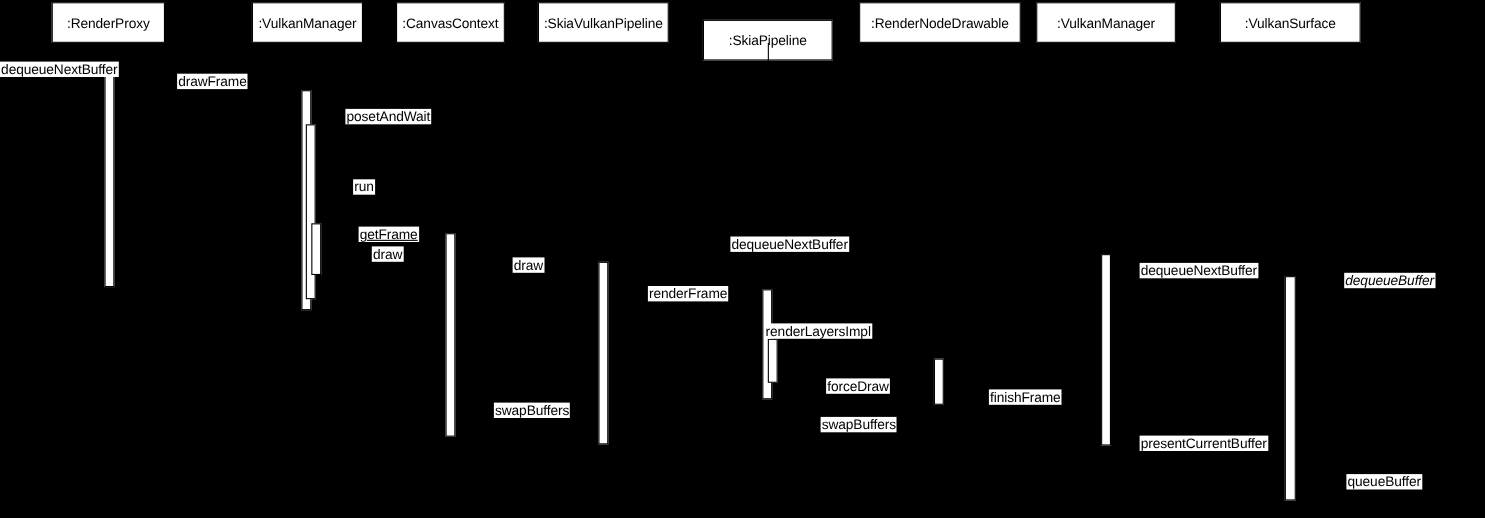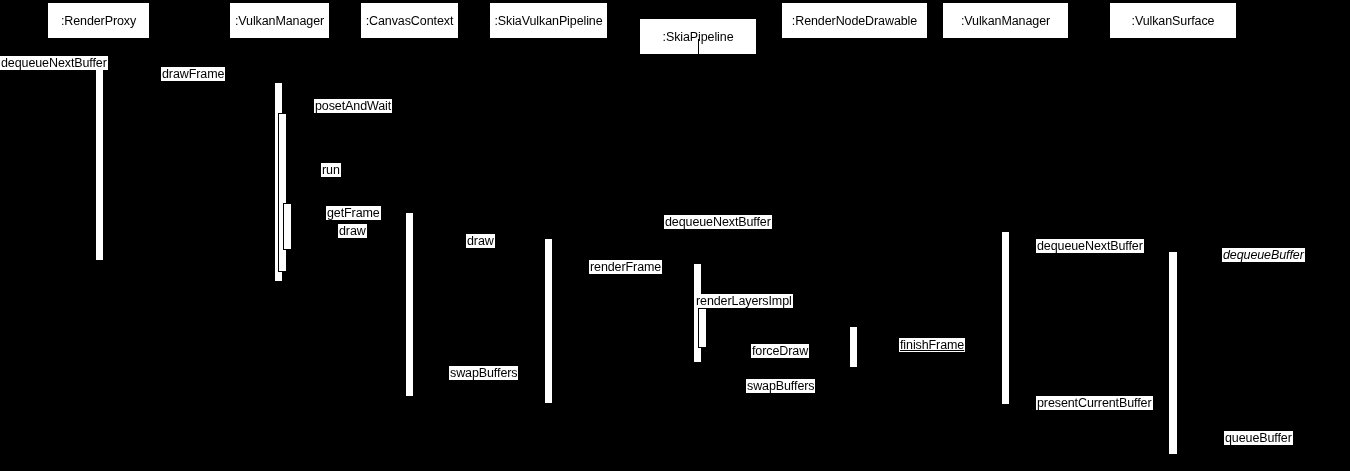--- a/index.html
+++ b/index.html
@@ -163,28 +163,28 @@
       <div class="activation" style="left: 849px; top: 326px; width: 9px; height: 42px;"></div>
       <div class="activation" style="left: 1001px; top: 231px; width: 9px; height: 174px;"></div>
       <div class="activation" style="left: 1168px; top: 251px; width: 10px; height: 204px;"></div>
     </div>
 
   <div id="labels-layer">
       <div class="msg-label" style="left: 0px; top: 56px;">dequeueNextBuffer</div>
       <div class="msg-label" style="left: 161px; top: 67px;">drawFrame</div>
       <div class="msg-label" style="left: 314px; top: 99px;">posetAndWait</div>
       <div class="msg-label" style="left: 321px; top: 163px;">run</div>
-      <div class="msg-label" style="left: 326px; top: 206px;">getFrame</div>
+      <div class="msg-label" style="left: 326px; top: 206px; text-decoration: underline;">getFrame</div>
       <div class="msg-label" style="left: 338px; top: 224px;">draw</div>
       <div class="msg-label" style="left: 466px; top: 234px;">draw</div>
       <div class="msg-label" style="left: 589px; top: 260px;">renderFrame</div>
       <div class="msg-label" style="left: 664px; top: 215px;">dequeueNextBuffer</div>
       <div class="msg-label" style="left: 695px; top: 294px;">renderLayersImpl</div>
       <div class="msg-label" style="left: 751px; top: 344px;">forceDraw</div>
-      <div class="msg-label" style="left: 899px; top: 338px; text-decoration: underline;">finishFrame</div>
+      <div class="msg-label" style="left: 899px; top: 354px;">finishFrame</div>
       <div class="msg-label" style="left: 746px; top: 379px;">swapBuffers</div>
       <div class="msg-label" style="left: 449px; top: 366px;">swapBuffers</div>
       <div class="msg-label" style="left: 1036px; top: 239px;">dequeueNextBuffer</div>
       <div class="msg-label" style="left: 1222px; top: 248px; font-style: italic;">dequeueBuffer</div>
       <div class="msg-label" style="left: 1036px; top: 396px;">presentCurrentBuffer</div>
       <div class="msg-label" style="left: 1224px; top: 431px; text-align: center;">queueBuffer</div>
     </div>
 </div>
 
 </body></html>

